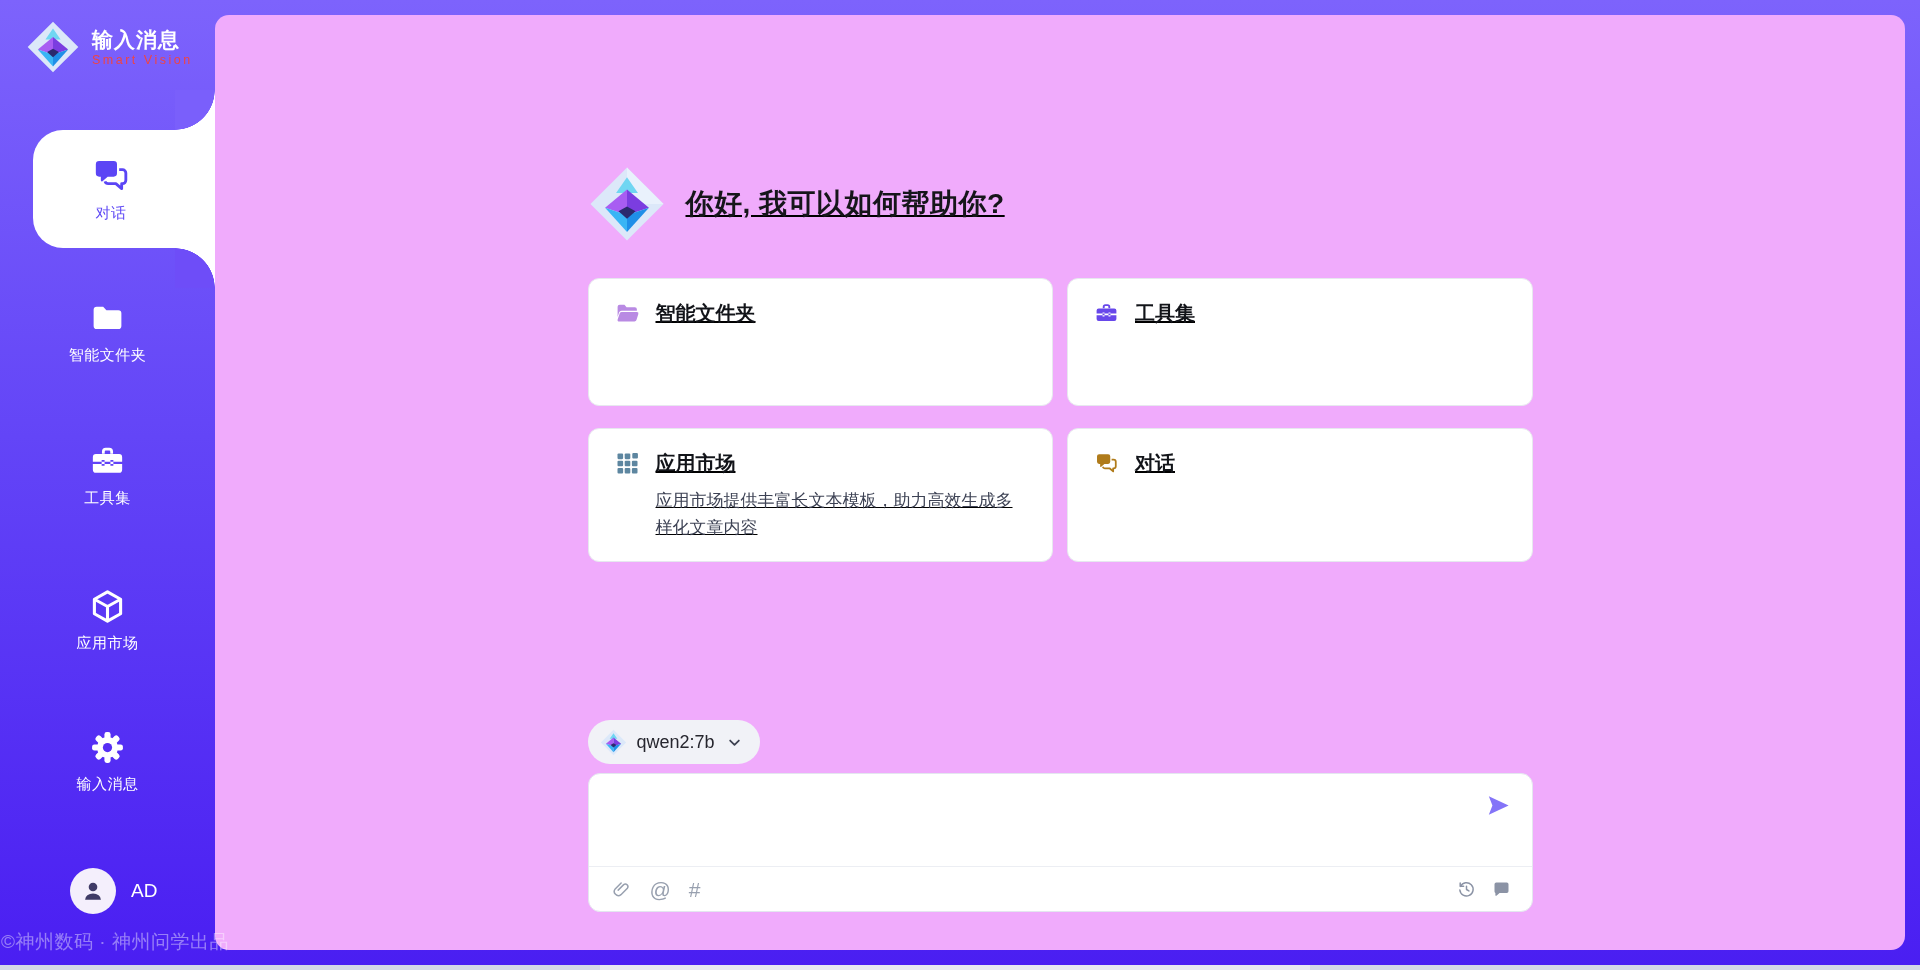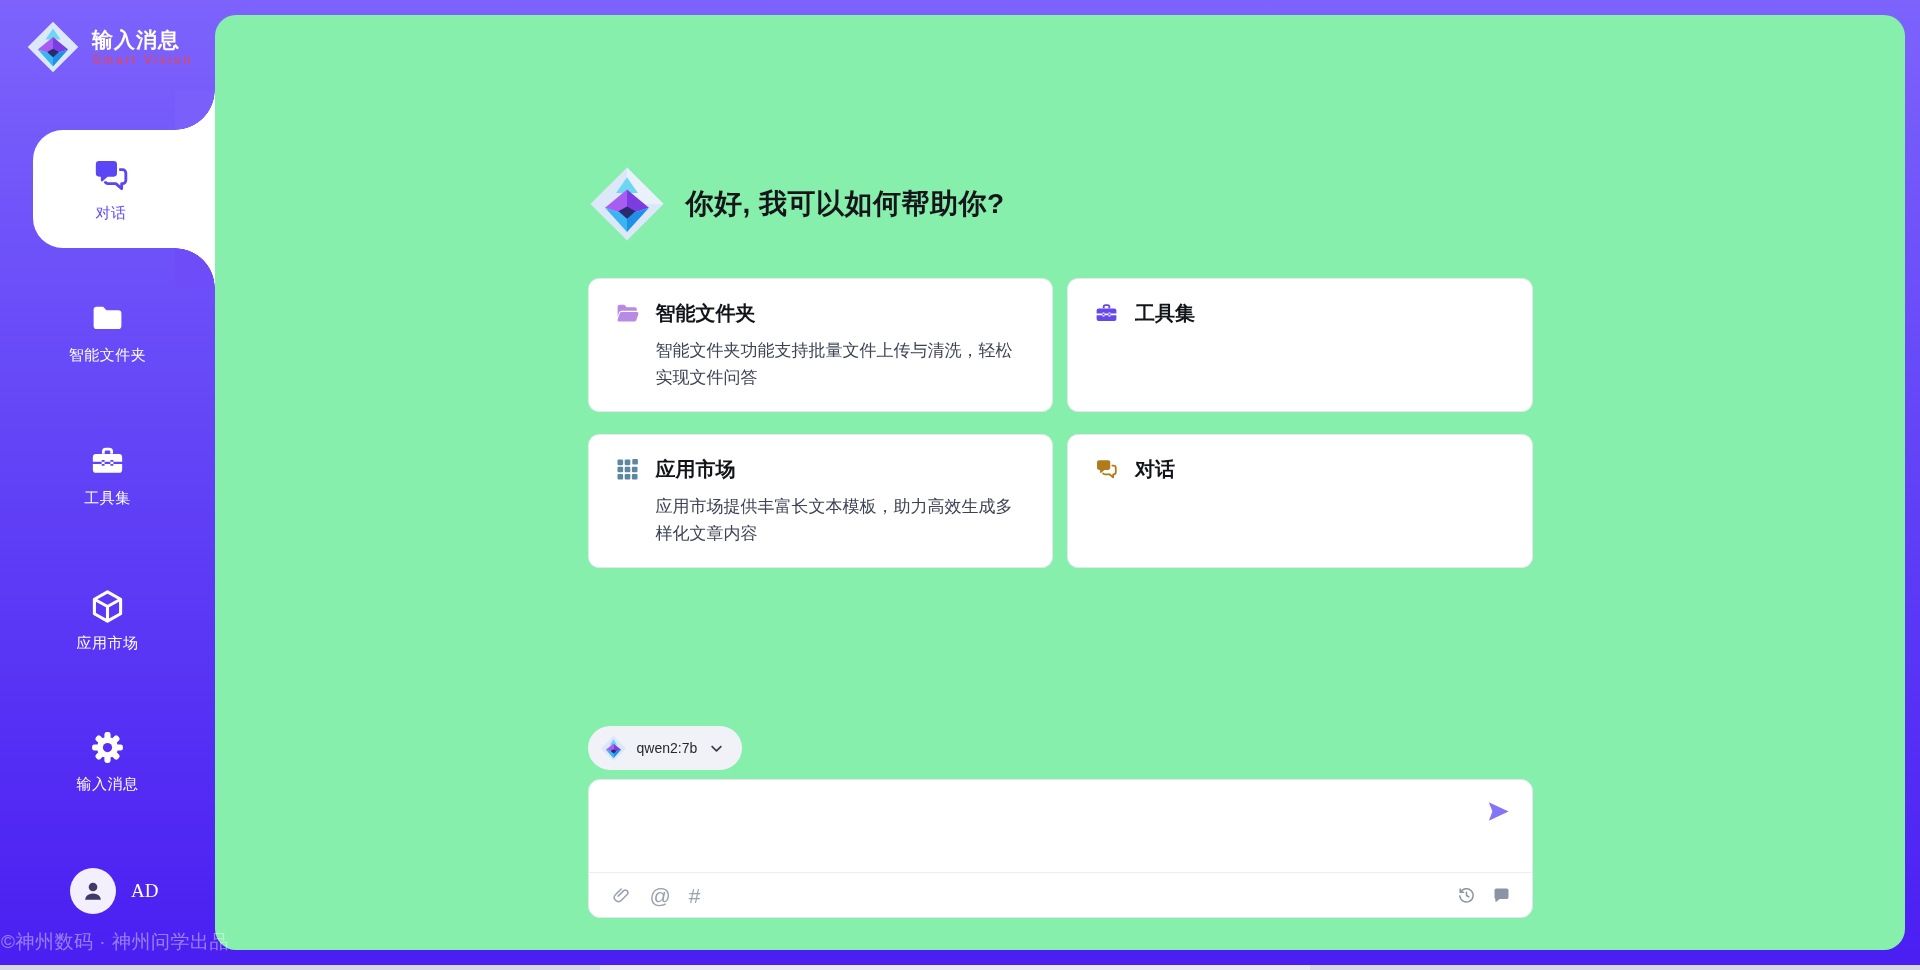--- a/index.html
+++ b/index.html
@@ -6,21 +6,21 @@
   html,body { width:1920px; height:970px; overflow:hidden; }
   body {
     font-family:"Liberation Sans","DejaVu Sans",sans-serif;
     background:linear-gradient(180deg,#7d63fc 0%,#6345f7 45%,#4a1ef2 100%);
     position:relative;
   }
 
   
   .panel {
     position:absolute; left:215px; top:15px; right:15px; bottom:20px;
-    background:#86efac; border-radius:21px;
+    background:#f0abfc; border-radius:14px;text-decoration:underline;
   }
 
   
   .brand { position:absolute; left:26px; top:20px; display:flex; align-items:center; gap:12px; }
   .brand svg { width:54px; height:54px; }
   .brand-name { color:#fff; font-size:21px; font-weight:700; letter-spacing:1px; line-height:1.25; }
   .brand-sub { color:#ef4444; font-size:12.5px; letter-spacing:2.5px; font-weight:400; }
 
   .nav-item {
     position:absolute; left:0; width:215px; display:flex; flex-direction:column;
@@ -36,21 +36,21 @@
     gap:8px; padding-right:26px; color:#5b45f5;
   }
   .nav-active-bubble svg { width:40px; height:40px; }
   .nav-active-bubble .nav-label { color:#5b45f5; font-weight:500; }
 
   .notch { position:absolute; left:175px; width:40px; height:40px; }
   .notch-top  { top:90px;  background:radial-gradient(circle 40px at 0 0,   #7a5ffb 0 39.5px, #fff 40px); }
   .notch-btm  { top:248px; background:radial-gradient(circle 40px at 0 100%,#6e4df8 0 39.5px, #fff 40px); }
 
   .user-row {
-    position:absolute; left:70px; top:868px; display:flex; align-items:center; gap:15px; cursor:pointer;font-family:Liberation Serif, serif;
+    position:absolute; left:70px; top:868px; display:flex; align-items:center; gap:15px; cursor:pointer;
   }
   .avatar {
     width:46px; height:46px; border-radius:50%; background:#f4effc;
     display:flex; align-items:center; justify-content:center;
   }
   .avatar svg { width:28px; height:28px; }
   .user-name { color:#fff; font-size:19px; }
 
   .side-footer {
     position:absolute; left:0; top:929px; width:230px; text-align:center;
@@ -73,21 +73,21 @@
   .card-head svg { width:25px; height:25px; flex:none; }
   .card-title { font-size:20px; font-weight:700; color:#121419; }
   .card-desc { margin-top:10px; margin-left:41px; font-size:17px; color:#3d4254; line-height:27px; }
 
   .model-row { margin-top:158px; }
   .model-pill {
     display:inline-flex; align-items:center; gap:10px; height:44px;
     padding:0 16px 0 12px; border-radius:22px; background:#f1f2f7; cursor:pointer;
   }
   .model-pill svg.logo { width:27px; height:27px; }
-  .model-name { font-size:14px; color:#26262e; }
+  .model-name { font-size:18px; color:#26262e; }
   .model-pill .chev { width:19px; height:19px; color:#3c4150; }
 
   .composer {
     margin-top:9px; height:139px; border:1.5px solid #e4e6ef; border-radius:12px;
     position:relative; background:#fff;
   }
   .composer textarea {
     position:absolute; left:22px; top:16px; width:860px; height:68px;
     border:none; outline:none; resize:none; background:transparent;
     font-family:"Liberation Sans","DejaVu Sans",sans-serif;
@@ -133,21 +133,20 @@
     <div class="cards">
 
       <div class="card">
         <div class="card-head">
           <svg viewBox="0 0 24 24" fill="currentColor" style="color:#b98ae3">
             <path d="M2.5 5.6a2 2 0 0 1 2-2h4.6l2 2.3H19a2 2 0 0 1 2 2v1.4H6.3a2.5 2.5 0 0 0-2.4 1.8l-1.4 4.3z"></path>
             <path d="M6.6 10.6h14.5a1.4 1.4 0 0 1 1.3 1.8l-1.8 5.9a2 2 0 0 1-1.9 1.4H4.2a1.7 1.7 0 0 1-1.6-2.2l1.9-5.5a2.2 2.2 0 0 1 2.1-1.4z"></path>
           </svg>
           <span class="card-title">智能文件夹</span>
         </div>
-        <div class="card-desc">智能文件夹功能支持批量文件上传与清洗，轻松实现文件问答</div>
       </div>
 
       <div class="card">
         <div class="card-head">
           <svg viewBox="0 0 24 24" style="color:#6747ea">
             <path fill="currentColor" fill-rule="evenodd" d="M4.5 7.2h15a2 2 0 0 1 2 2v8.1a2 2 0 0 1-2 2h-15a2 2 0 0 1-2-2V9.2a2 2 0 0 1 2-2zM2.5 12.1h19v1.5h-19zM8.2 11h1.9v3.8H8.2zM13.9 11h1.9v3.8h-1.9z"></path>
             <path fill="none" stroke="currentColor" stroke-width="1.8" d="M9.3 7V5.6A1.6 1.6 0 0 1 10.9 4h2.2a1.6 1.6 0 0 1 1.6 1.6V7"></path>
           </svg>
           <span class="card-title">工具集</span>
         </div>

